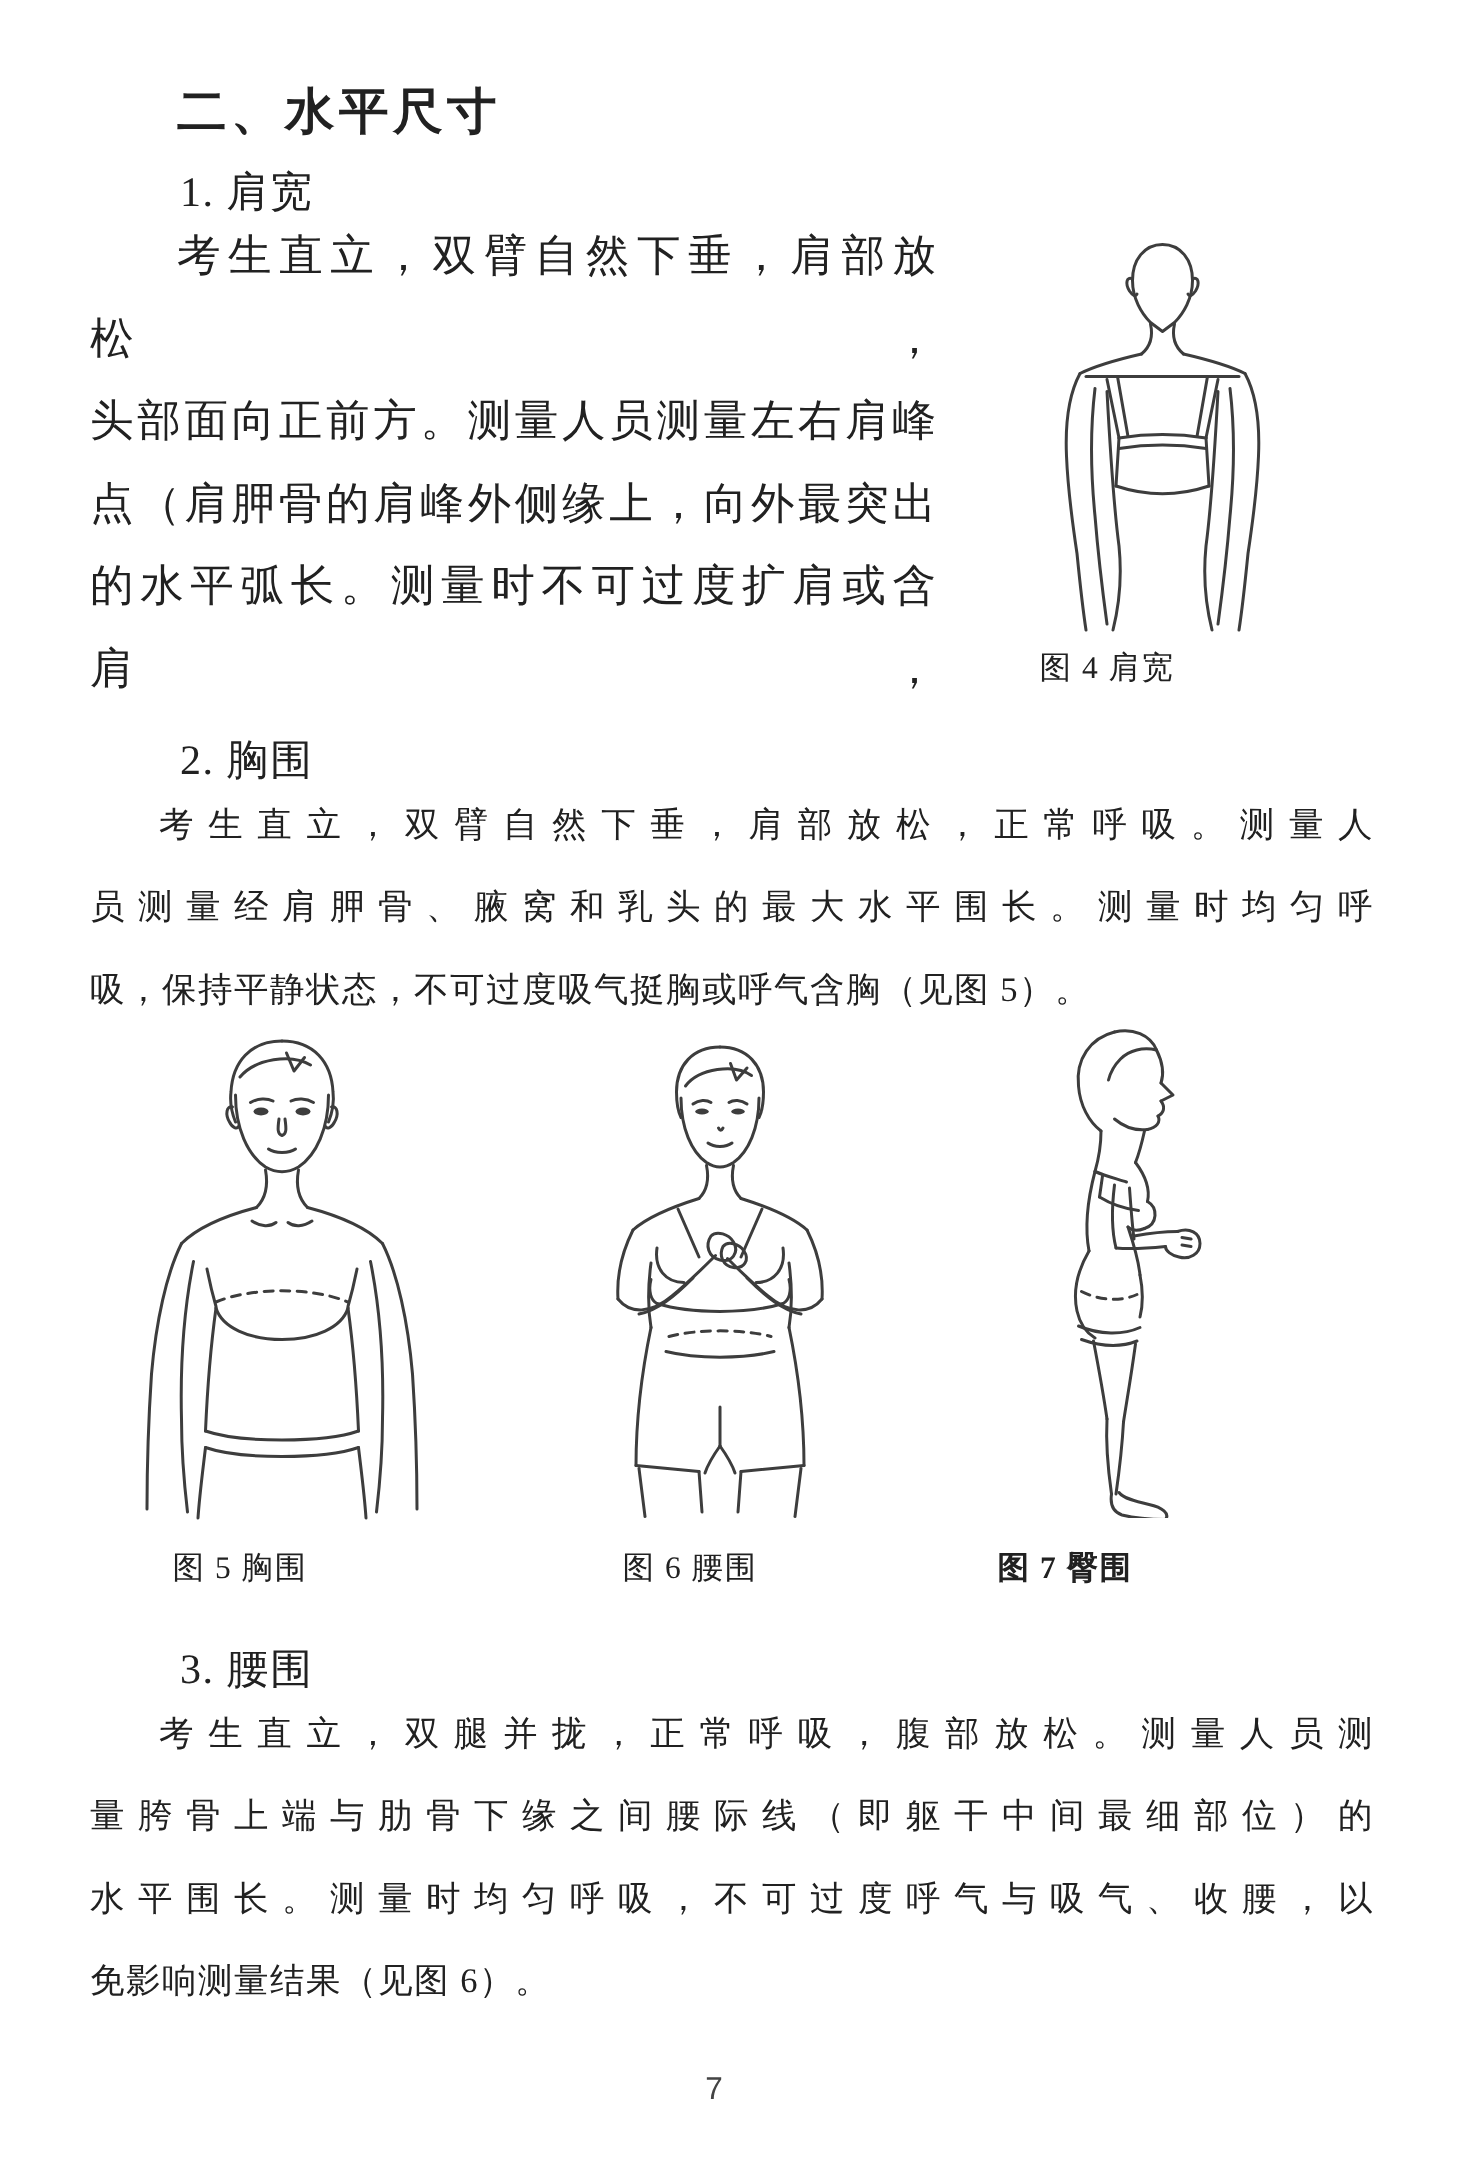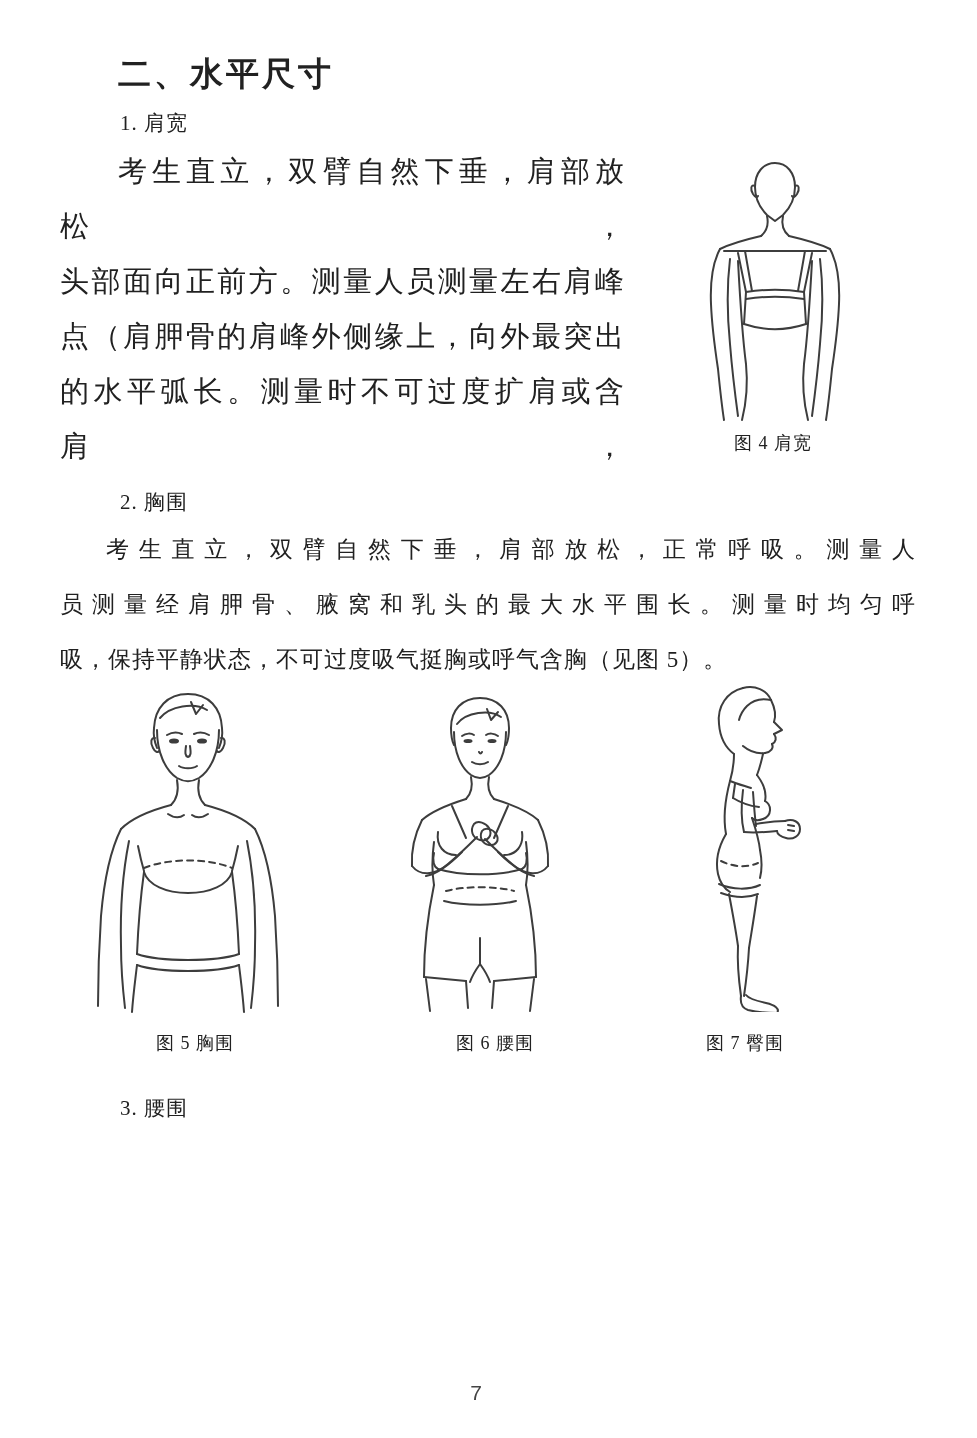--- a/index.html
+++ b/index.html
@@ -17,21 +17,21 @@
     font-family:"Liberation Serif","DejaVu Serif",serif;
     color:var(--ink);
     overflow:hidden;
   }
   .abs{position:absolute;}
   .heading{
     left:118px;top:40px;
     font-size:33px;font-weight:700;letter-spacing:3px;
   }
   .sec-title{
-    font-size:21px;letter-spacing:1px;
+    font-size:28px;letter-spacing:1px;
   }
   #s1-title{left:120px;top:97px;}
   #s2-title{left:120px;top:476px;}
   #s3-title{left:120px;top:1082px;}
   .para{
     font-size:29px;
     line-height:55px;
     letter-spacing:1px;
   }
   #s1-para{left:60px;top:132px;width:565px;}
@@ -46,29 +46,29 @@
   .fig{color:var(--figure_line);}
   .fig svg{display:block;width:100%;height:100%;}
   .fig path,.fig line{fill:none;stroke:currentColor;stroke-width:2;stroke-linecap:round;stroke-linejoin:round;}
   .fig .fill{fill:currentColor;stroke:none;}
   .fig .dash{stroke-dasharray:6 5;}
   #fig4{left:700px;top:146px;width:150px;height:268px;}
   #fig5{left:88px;top:674px;width:200px;height:332px;}
   #fig6{left:390px;top:680px;width:185px;height:325px;}
   #fig7{left:655px;top:668px;width:150px;height:332px;}
   .caption{
-    font-size:18px;
-    text-align:center;
+    font-size:21px;
+    text-align:left;
     letter-spacing:1px;
     color:var(--ink);
   }
   #cap4{left:693px;top:419px;width:160px;}
   #cap5{left:115px;top:1019px;width:160px;}
   #cap6{left:415px;top:1019px;width:160px;}
-  #cap7{left:665px;top:1019px;width:160px;}
+  #cap7{left:665px;top:1019px;width:160px;font-weight:bold;}
   .page-number{
     left:0;top:1369px;width:952px;
     text-align:center;
     font-size:21px;
     color:var(--muted);
     font-family:"Liberation Sans","DejaVu Sans",sans-serif;
   }
 </style>
 </head>
 <body>
@@ -247,16 +247,22 @@
       <path d="M94 268 C93 286 91 302 89 316"></path>
       <path d="M86 316 C85 323 87 328 93 330 C101 332 112 333 122 333 C125 329 120 325 111 323 C102 321 94 319 91 315"></path>
     </svg>
   </div>
 
   <div class="abs caption" id="cap5">图 5 胸围</div>
   <div class="abs caption" id="cap6">图 6 腰围</div>
   <div class="abs caption" id="cap7">图 7 臀围</div>
 
   <div class="abs sec-title" id="s3-title">3. 腰围</div>
+  <div class="abs para" id="s3-para">
+      <div class="line first">考生直立，双腿并拢，正常呼吸，腹部放松。测量人员测</div>
+      <div class="line">量胯骨上端与肋骨下缘之间腰际线（即躯干中间最细部位）的</div>
+      <div class="line">水平围长。测量时均匀呼吸，不可过度呼气与吸气、收腰，以</div>
+      <div class="line last">免影响测量结果（见图 6）。</div>
+    </div>
 
   <div class="abs page-number">7</div>
 
 </div>
 
 </body></html>

